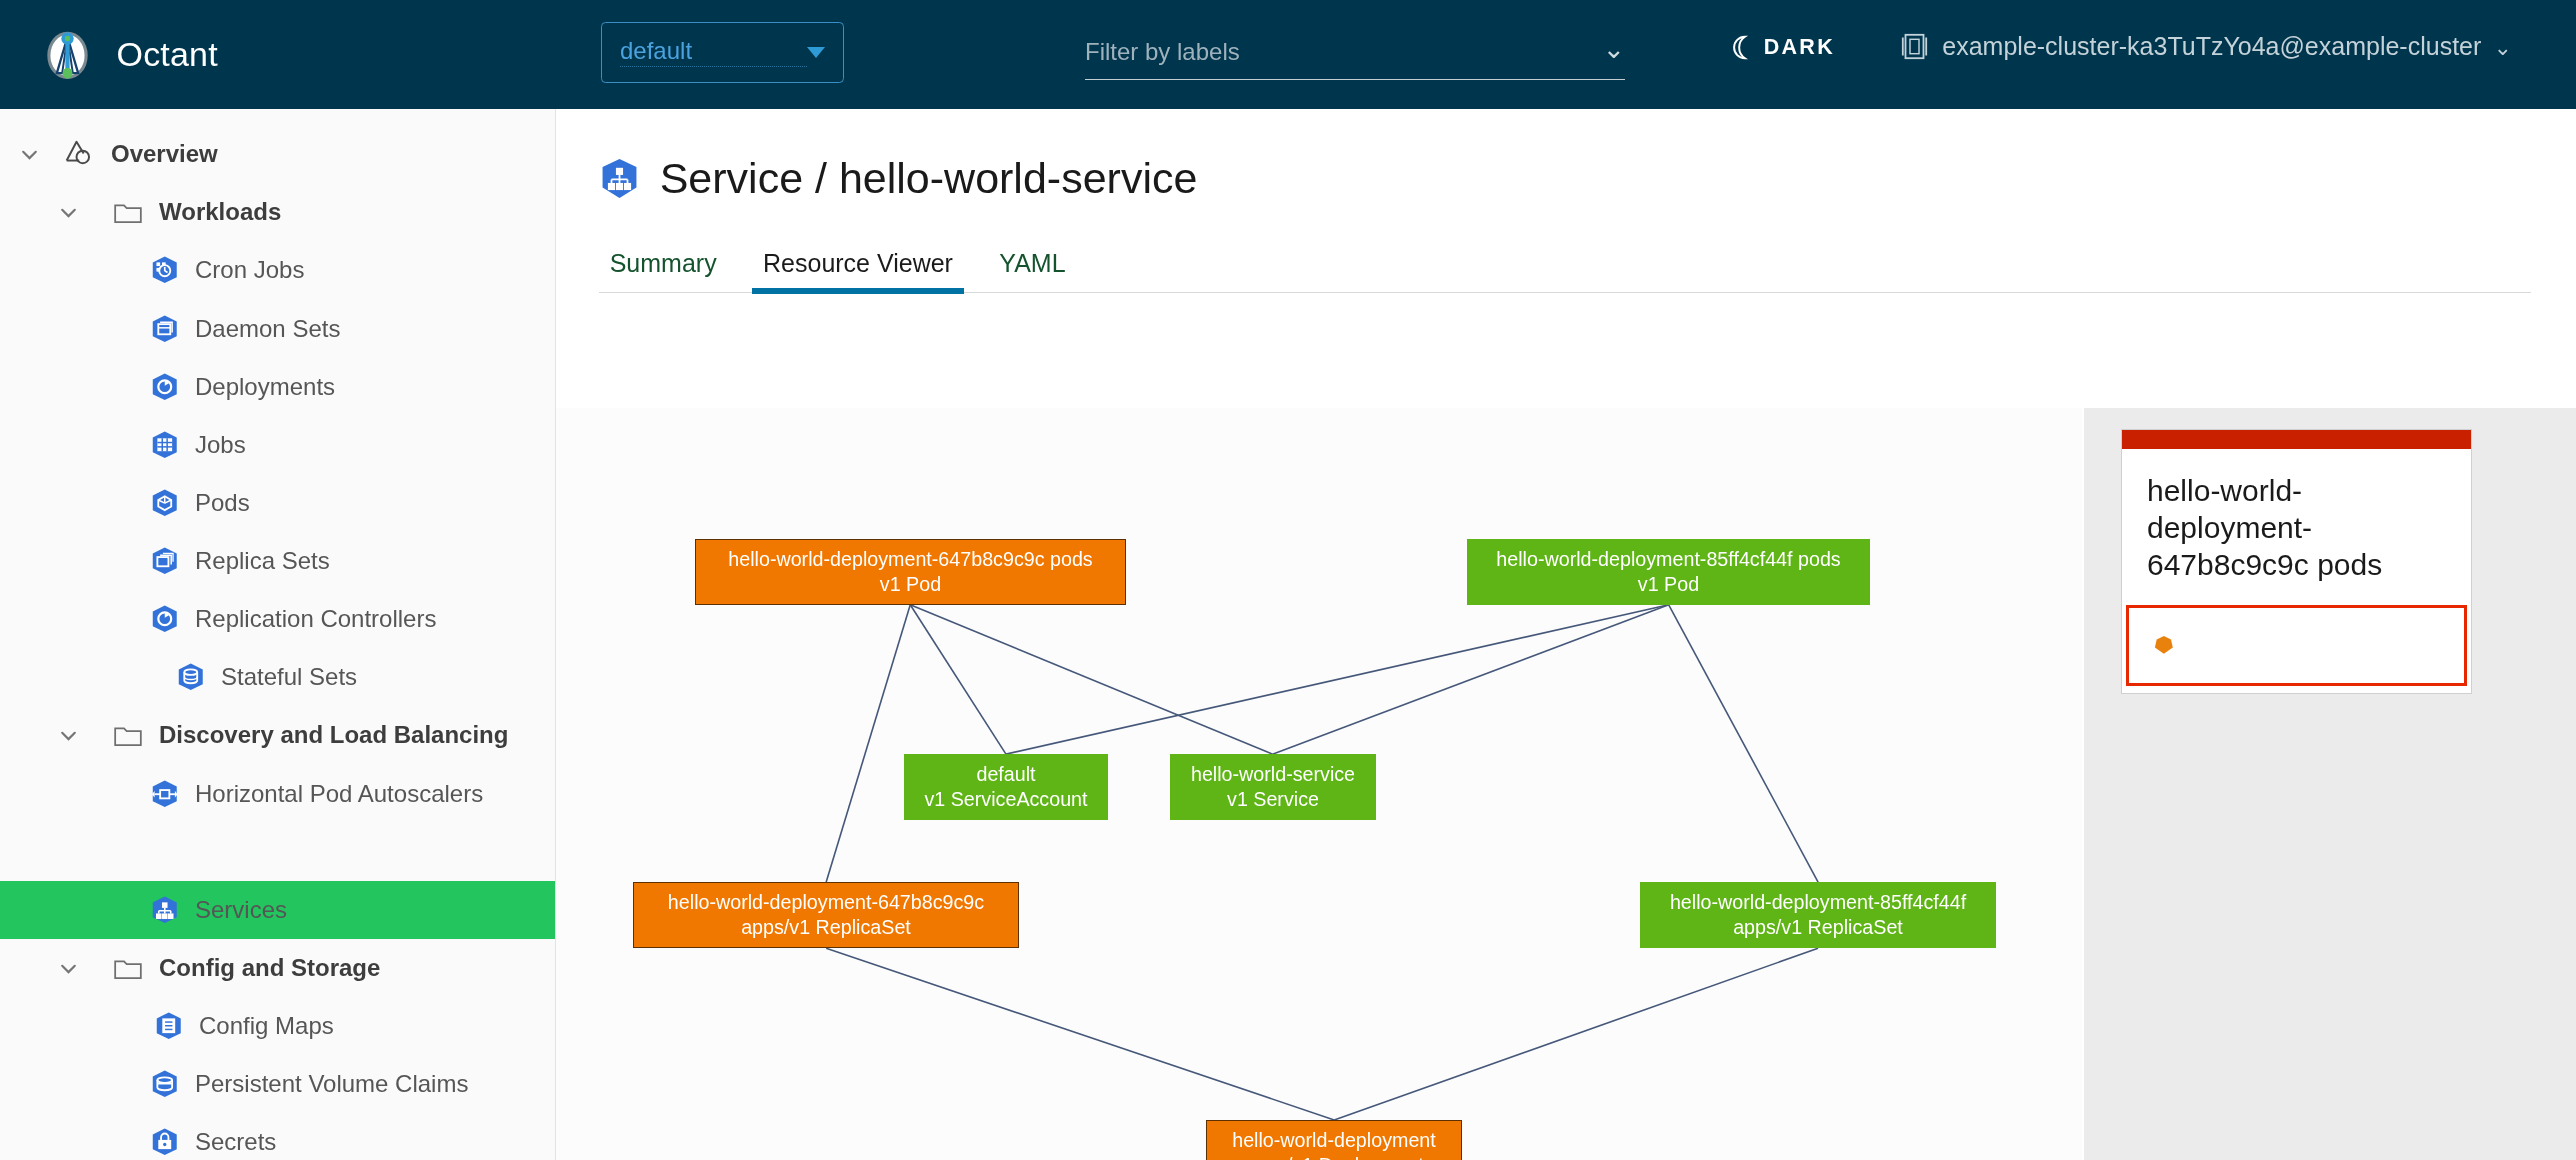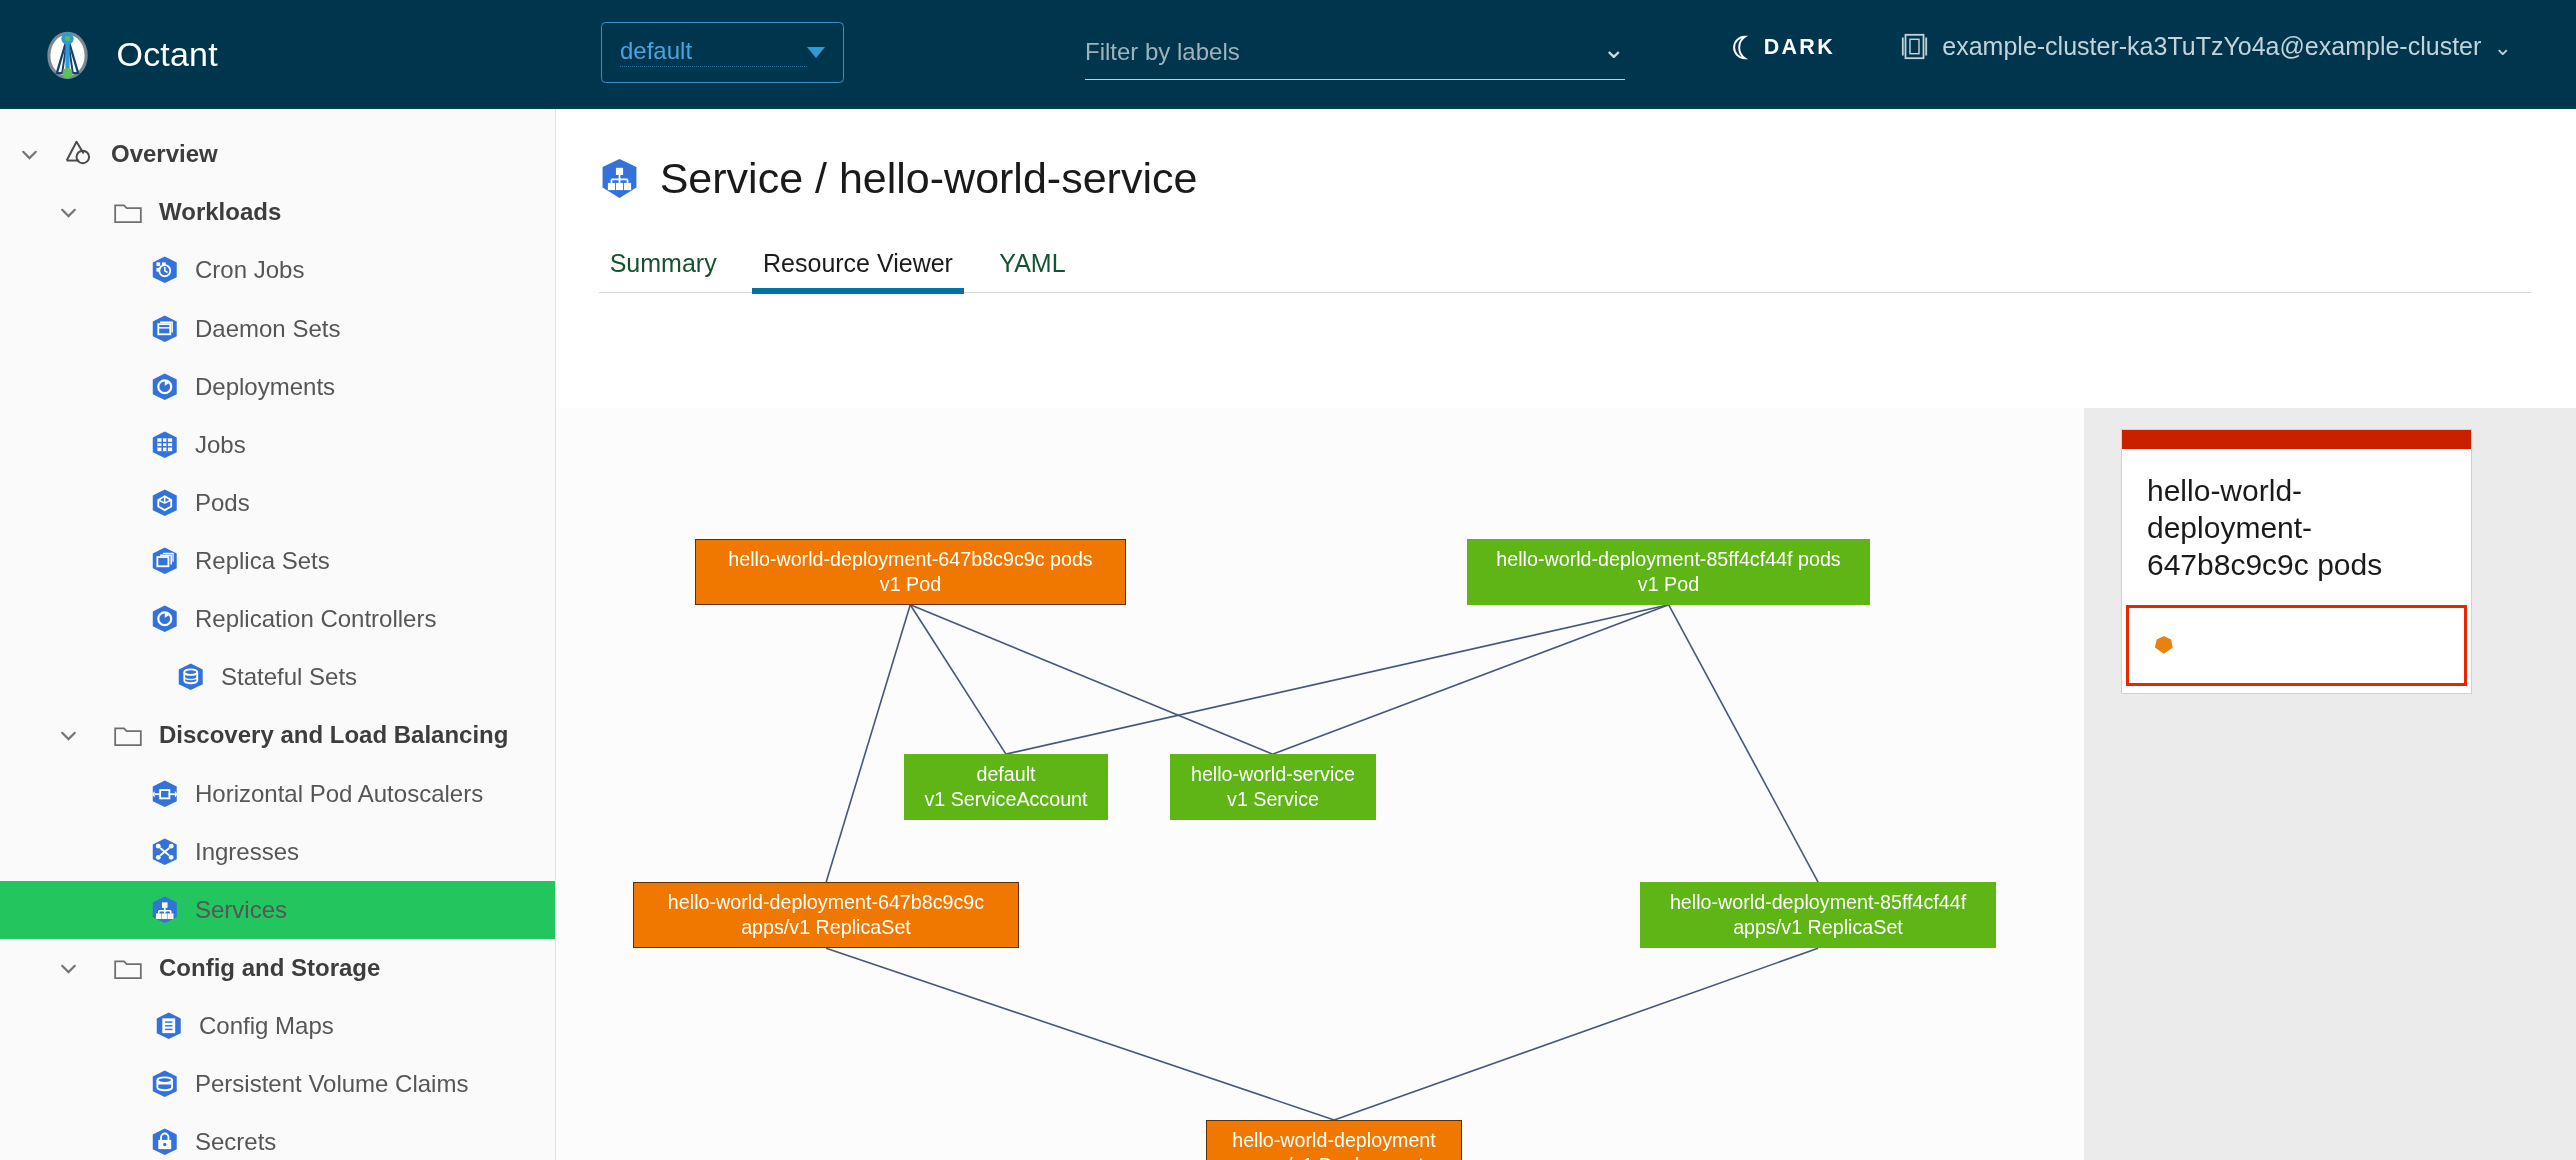--- a/index.html
+++ b/index.html
@@ -355,32 +355,20 @@
     <div class="nav-row" style="top: 656px; position: absolute; left: 0px; width: 556px;">
       <span class="k8s-ico" style="position:absolute;left:150px"><svg viewBox="0 0 32 32" width="29.5" height="29.5">
           <polygon points="16,1.5 29,8 29,24 16,30.5 3,24 3,8" fill="#3272d9"></polygon>
           <rect x="11" y="12" width="10" height="9" fill="none" stroke="#fff" stroke-width="2"></rect>
           <line x1="5" y1="16.5" x2="11" y2="16.5" stroke="#fff" stroke-width="2"></line>
           <line x1="21" y1="16.5" x2="27" y2="16.5" stroke="#fff" stroke-width="2"></line>
           <polygon points="5,13 2,16.5 5,20" fill="#fff"></polygon>
           <polygon points="27,13 30,16.5 27,20" fill="#fff"></polygon>
         </svg></span>
       <span class="nav-label leaf" style="position:absolute;left:195px">Horizontal Pod Autoscalers</span>
-    </div>
-    <div class="nav-row" style="top: 714px; position: absolute; left: 0px; width: 556px;">
-      <span class="k8s-ico" style="position:absolute;left:150px"><svg viewBox="0 0 32 32" width="29.5" height="29.5">
-          <polygon points="16,1.5 29,8 29,24 16,30.5 3,24 3,8" fill="#3272d9"></polygon>
-          <circle cx="9" cy="10" r="2.6" fill="#fff"></circle>
-          <circle cx="23" cy="10" r="2.6" fill="#fff"></circle>
-          <circle cx="9" cy="22" r="2.6" fill="#fff"></circle>
-          <circle cx="23" cy="22" r="2.6" fill="#fff"></circle>
-          <line x1="11" y1="12" x2="21" y2="20" stroke="#fff" stroke-width="2"></line>
-          <line x1="21" y1="12" x2="11" y2="20" stroke="#fff" stroke-width="2"></line>
-        </svg></span>
-      <span class="nav-label leaf" style="position:absolute;left:195px">Ingresses</span>
     </div>
     <div class="nav-row selected" style="top: 772px; position: absolute; left: 0px; width: 556px;">
       <span class="k8s-ico" style="position:absolute;left:150px"><svg viewBox="0 0 32 32" width="29.5" height="29.5">
           <polygon points="16,1.5 29,8 29,24 16,30.5 3,24 3,8" fill="#3272d9"></polygon>
           <rect x="13" y="8" width="6" height="6" fill="#fff"></rect>
           <rect x="6.5" y="20" width="6" height="6" fill="#fff"></rect>
           <rect x="13" y="20" width="6" height="6" fill="#fff"></rect>
           <rect x="19.5" y="20" width="6" height="6" fill="#fff"></rect>
           <path d="M16 14v3 M9.5 17h13 M9.5 17v3 M16 17v3 M22.5 17v3" stroke="#fff" stroke-width="1.7" fill="none"></path>
         </svg></span>

